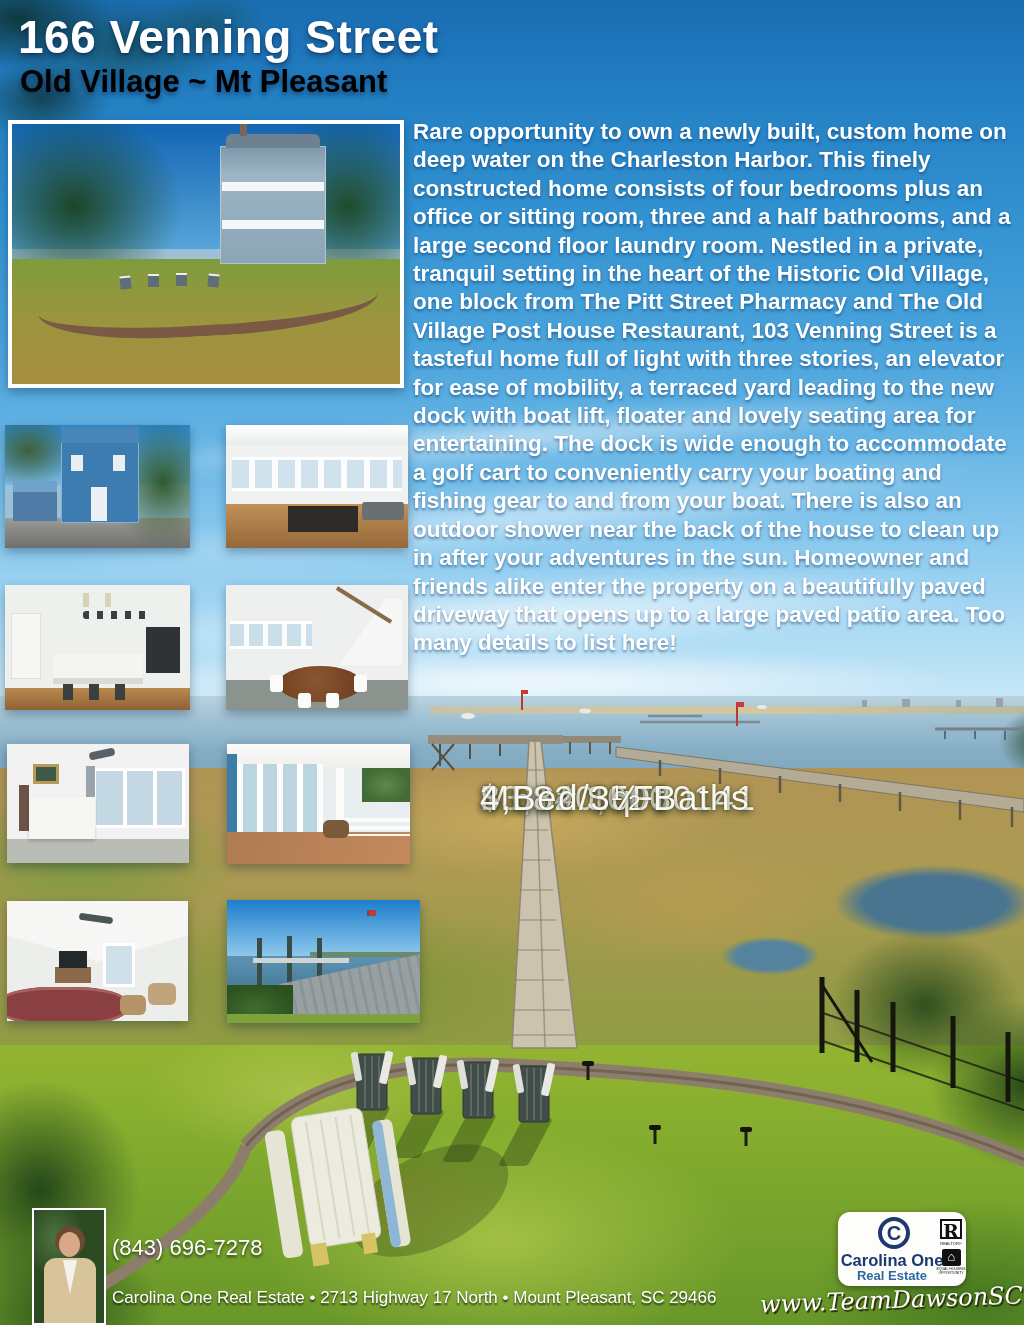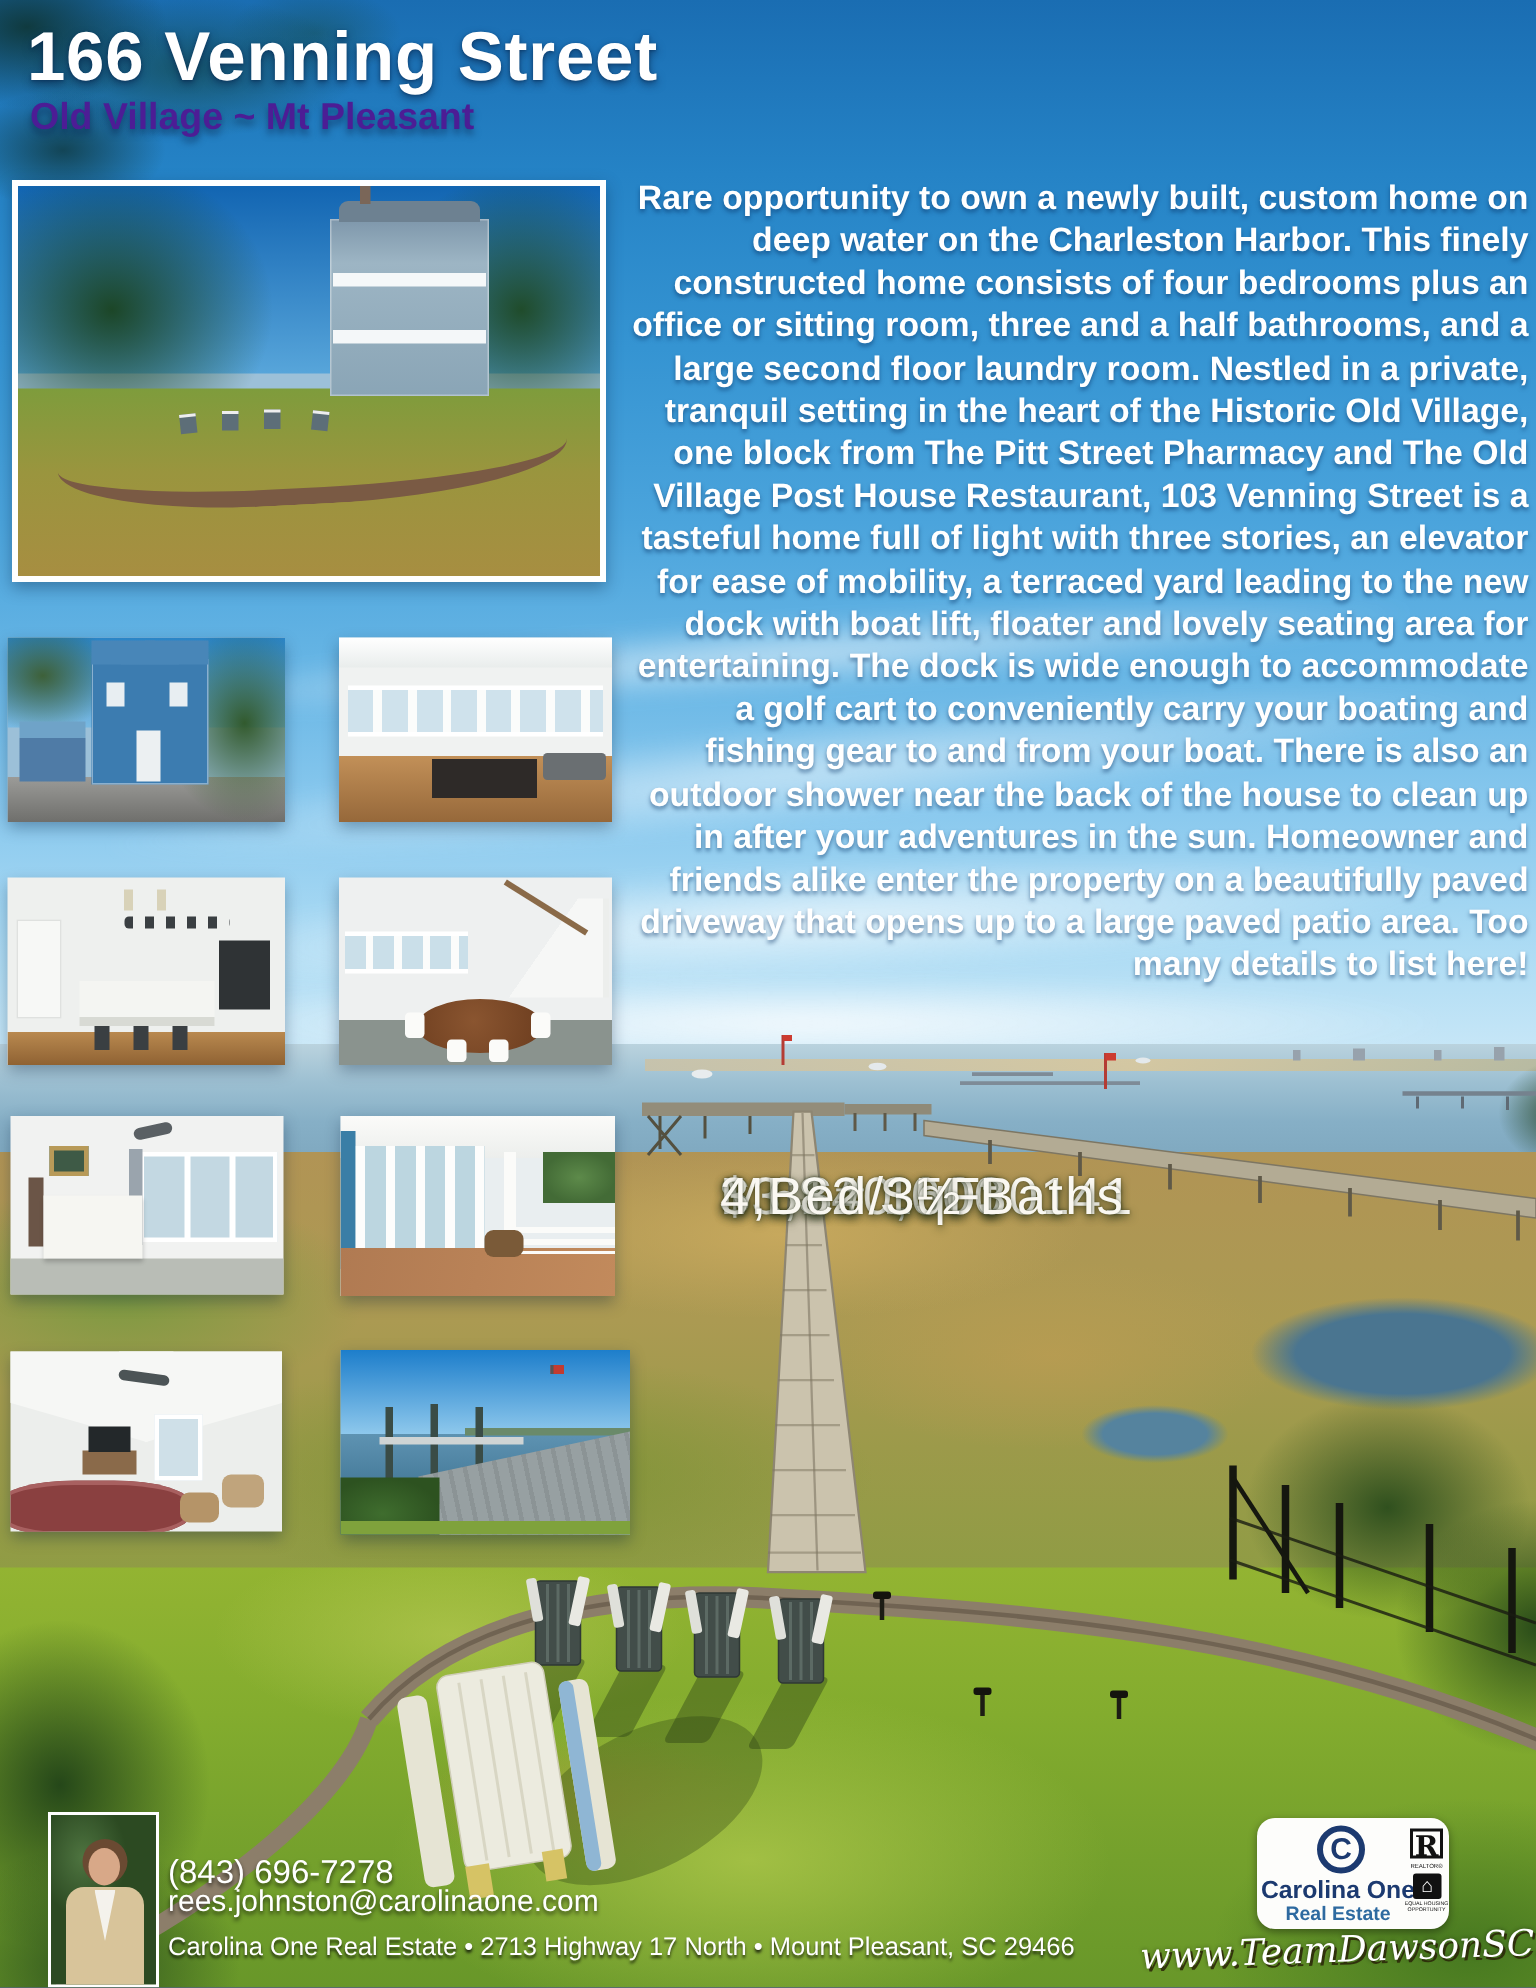--- a/index.html
+++ b/index.html
@@ -61,25 +61,25 @@
   .br2{left:930px;top:1000px;width:190px;height:170px;
     background:radial-gradient(closest-side,rgba(36,70,24,.95),rgba(36,70,24,0));}
 
   
   .ph{overflow:hidden;box-shadow:0 4px 10px rgba(0,30,60,.35);background:#9cc0d8;}
   .ph>div{position:absolute;}
 
   
   .title{left:18px;top:10px;width:620px;color:#fff;font-weight:800;font-size:46px;
     letter-spacing:.5px;text-shadow:0 3px 6px rgba(8,40,80,.6),0 1px 2px rgba(8,40,80,.55);}
-  .subtitle{left:20px;top:64px;width:620px;color:#4c1d95;font-weight:800;font-size:25px;
+  .subtitle{left:20px;top:64px;width:620px;color:#000000;font-weight:800;font-size:31px;
     text-shadow:0 3px 5px rgba(8,40,80,.6);}
   .tagline{left:470px;top:12px;width:544px;text-align:right;font-weight:800;font-style:italic;
     font-size:33px;color:#f8f800;text-shadow:2px 3px 4px rgba(30,60,20,.55);}
-  .desc{left:413px;top:118px;width:606px;text-align:right;color:#fff;font-weight:700;
+  .desc{left:413px;top:118px;width:606px;text-align:left;color:#fff;font-weight:700;
     font-size:22.5px;line-height:28.4px;text-shadow:0 2px 3px rgba(8,50,100,.55);}
   .pricebox{left:480px;top:778px;width:470px;text-align:center;color:#faf8f2;
     font-weight:400;letter-spacing:1.5px;font-size:35px;line-height:40px;
     text-shadow:0 2px 6px rgba(40,50,25,.65),0 0 2px rgba(40,50,25,.5);}
   .pricebox div{position:static;}
   .agent-name{left:112px;top:1206px;width:420px;color:#fff;font-size:27px;letter-spacing:6px;
     text-shadow:0 2px 3px rgba(0,0,0,.65);}
   .agent-phone{left:112px;top:1235px;width:420px;color:#fff;font-size:22px;
     text-shadow:0 2px 3px rgba(0,0,0,.65);}
   .agent-email{left:112px;top:1257px;width:420px;color:#fff;font-size:20px;
@@ -341,21 +341,20 @@
     <div>4 Bed/3½ Baths</div>
   </div>
 
   <div class="agent-photo">
     <div style="left:21px;top:16px;width:30px;height:30px;border-radius:50%;background:#6a4a32;"></div>
     <div style="left:25px;top:22px;width:21px;height:25px;border-radius:50%;background:#d8a888;"></div>
     <div style="left:10px;top:48px;width:52px;height:70px;border-radius:12px 12px 0 0;background:#d8c49a;"></div>
     <div style="left:29px;top:50px;width:14px;height:34px;background:#f4f2ec;clip-path:polygon(0 0,100% 0,50% 100%);"></div>
   </div>
   <div class="agent-phone">(843) 696-7278</div>
-  <div class="agent-email">rees.johnston@carolinaone.com</div>
   <div class="office-line">Carolina One Real Estate • 2713 Highway 17 North • Mount Pleasant, SC 29466</div>
 
   <div class="logo-box">
     <div class="c-circle">C</div>
     <div class="brand-name">Carolina One</div>
     <div class="brand-sub">Real Estate</div>
     <div class="r-mark">R</div>
     <div class="r-label">REALTOR®</div>
     <div class="eh-mark">⌂</div>
     <div class="eh-label">EQUAL HOUSING OPPORTUNITY</div>

